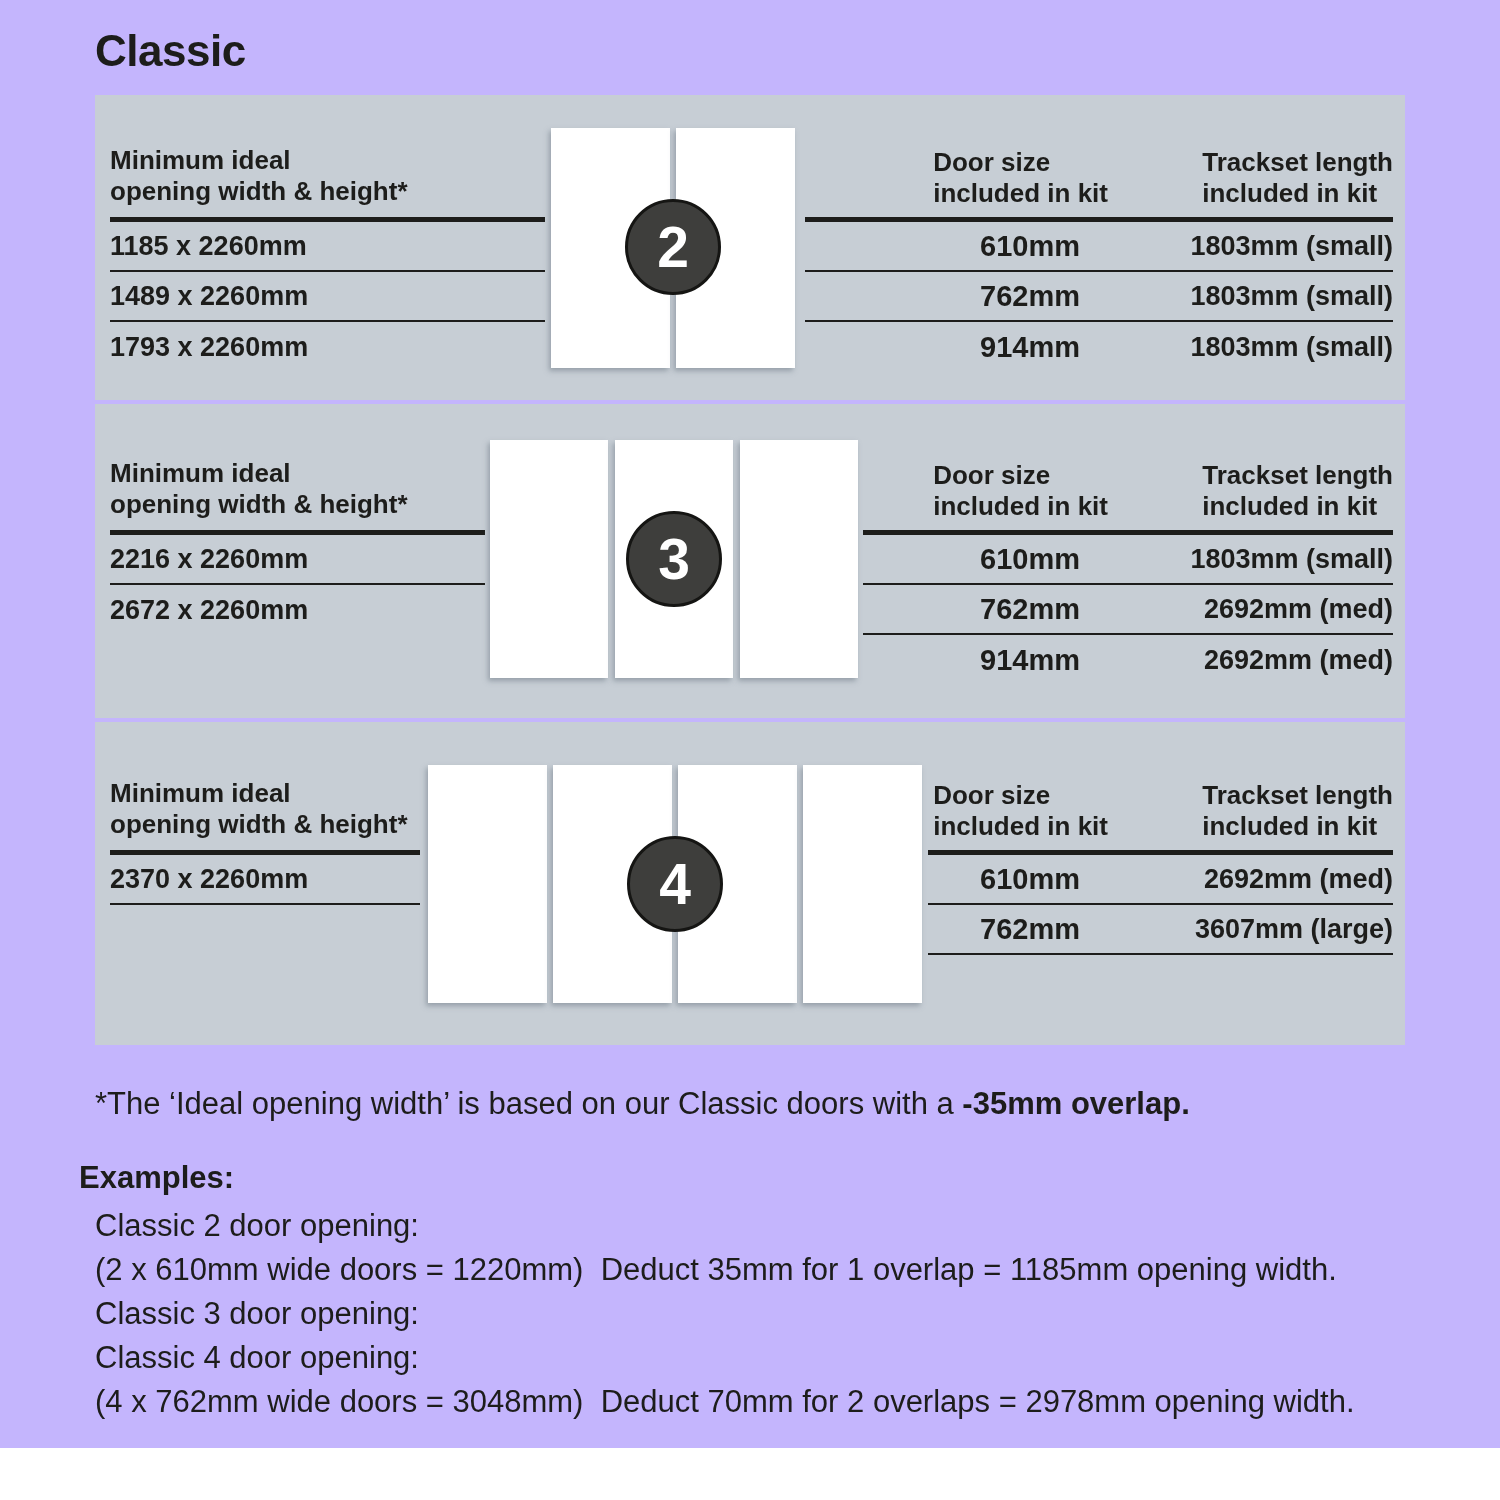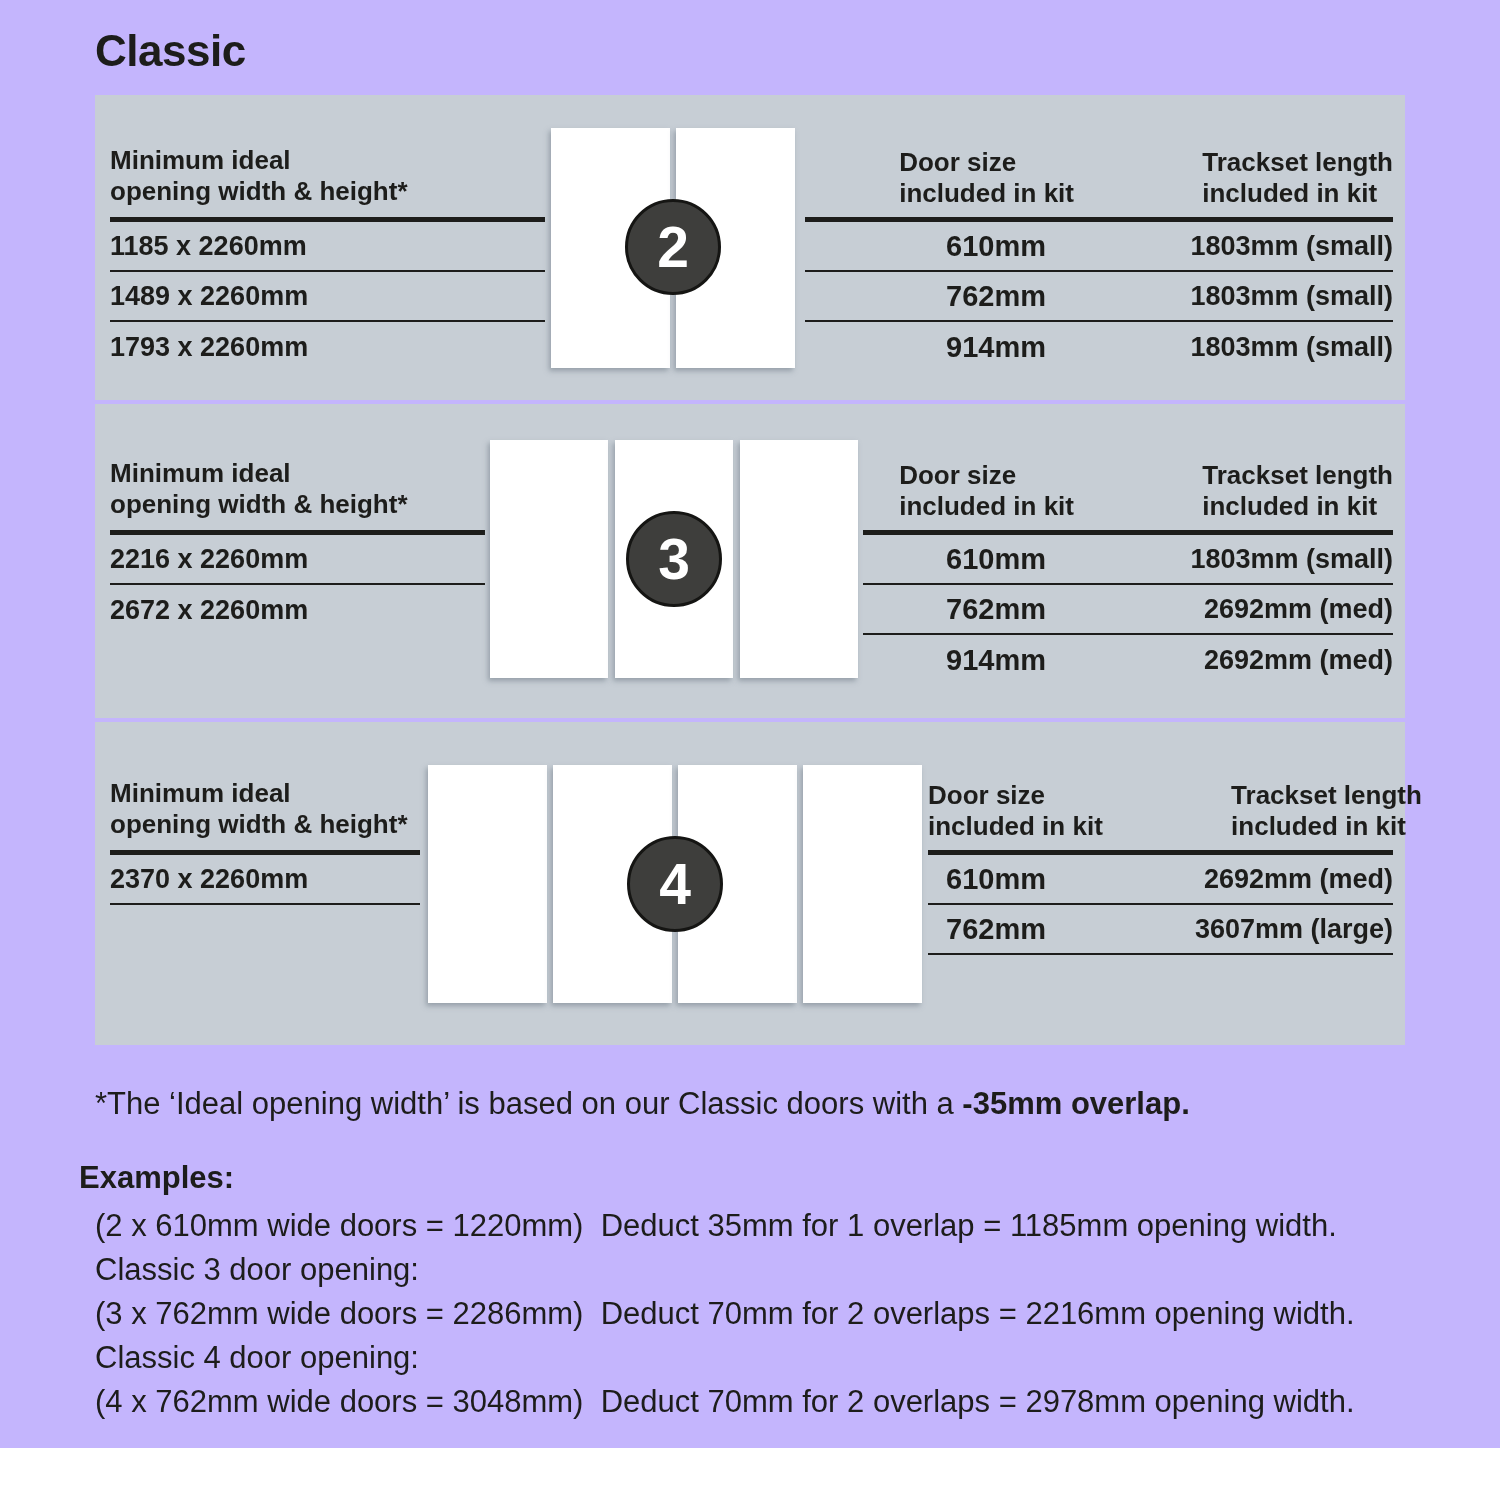--- a/index.html
+++ b/index.html
@@ -50,21 +50,21 @@
     background:var(--badge);border:3px solid #151513;
     display:flex;align-items:center;justify-content:center;
     color:#ffffff;font-size:57px;font-weight:bold;
   }
 
   
   .rtable{position:absolute;}
   .p1 .rtable{left:710px;top:50px;width:588px;}
   .p2 .rtable{left:768px;top:54px;width:530px;}
   .p3 .rtable{left:833px;top:56px;width:465px;}
-  .rt-head,.rt-row{display:grid;grid-template-columns:1fr 215px;column-gap:104px;}
+  .rt-head,.rt-row{display:grid;grid-template-columns:1fr 215px;column-gap:70px;}
   .rt-head{margin-bottom:8px;height:64px;align-items:end;}
   .rt-row{height:50px;align-items:center;border-bottom:2px solid var(--ink);}
   .rt-row.last{border-bottom:none;}
   .p3 .rt-row.last{border-bottom:2px solid var(--ink);}
   .hcell{text-align:right;font-size:26px;line-height:31px;font-weight:bold;white-space:nowrap;}
   .hblock{display:inline-block;text-align:left;}
   .dval{text-align:right;padding-right:28px;font-size:29px;font-weight:bold;white-space:nowrap;}
   .tval{text-align:right;font-size:27px;font-weight:bold;white-space:nowrap;}
 
   
@@ -226,20 +226,20 @@
       </div>
     </section>
 
   </div>
 
   <div class="footnote"><span>*The ‘Ideal opening width’ is based on our Classic doors with a </span><b>-35mm overlap.</b></div>
 
   <div class="ex-heading">Examples:</div>
 
   <div class="ex-list">
+    <div class="ex-line">Classic 2 door opening:</div>
     <div class="ex-line">(2 x 610mm wide doors = 1220mm)&nbsp; Deduct 35mm for 1 overlap = 1185mm opening width.</div>
     <div class="ex-line">Classic 3 door opening:</div>
-    <div class="ex-line">(3 x 762mm wide doors = 2286mm)&nbsp; Deduct 70mm for 2 overlaps = 2216mm opening width.</div>
     <div class="ex-line">Classic 4 door opening:</div>
     <div class="ex-line">(4 x 762mm wide doors = 3048mm)&nbsp; Deduct 70mm for 2 overlaps = 2978mm opening width.</div>
   </div>
 
 </div>
 
 </body></html>

